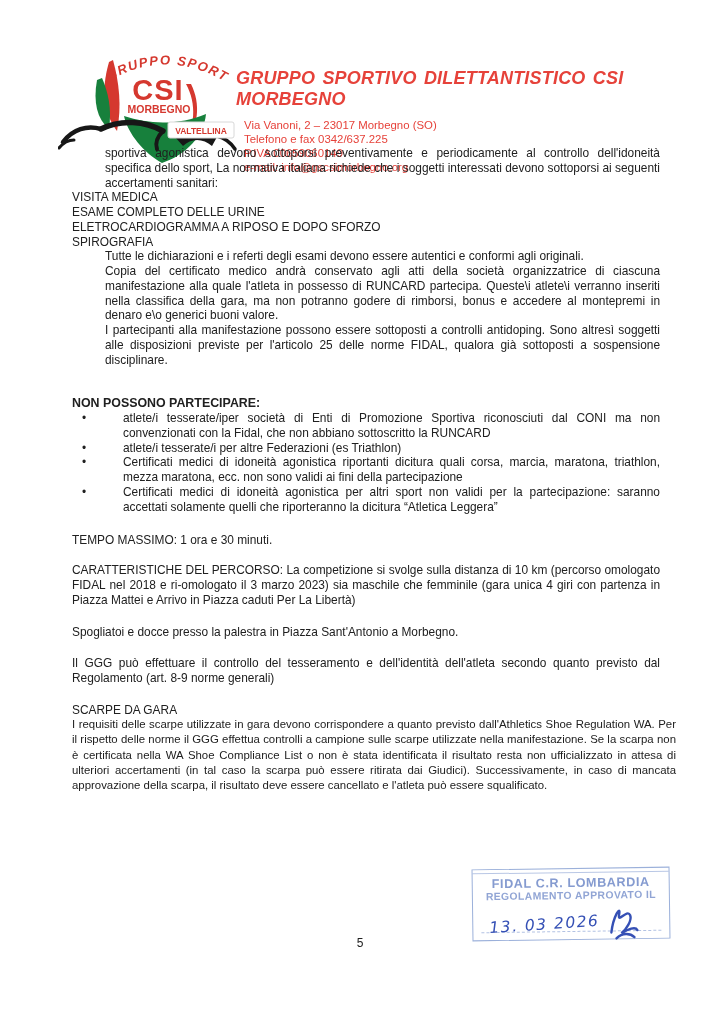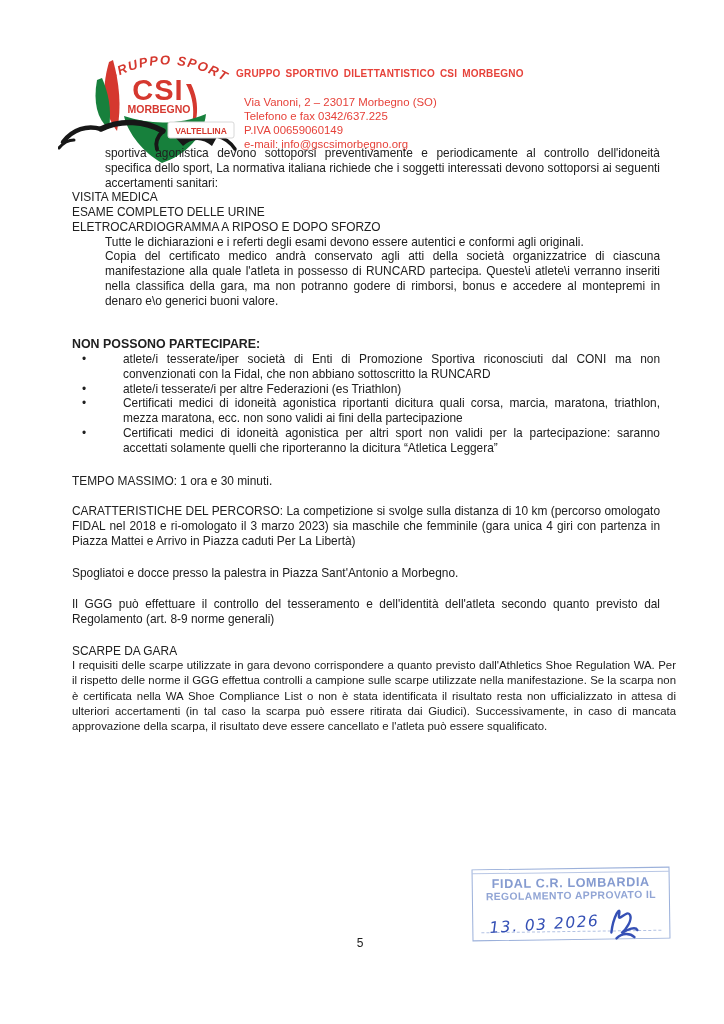--- a/index.html
+++ b/index.html
@@ -3,21 +3,21 @@
 <meta charset="utf-8">
 <style>
   html,body{margin:0;padding:0;background:#ffffff;}
   .page{
     position:relative;width:724px;height:1024px;background:#ffffff;overflow:hidden;
     font-family:"Liberation Sans","DejaVu Sans",sans-serif;color:#202020;
   }
   
   .logo-svg{position:absolute;left:58px;top:42px;width:180px;height:124px;}
   .contact-block{position:absolute;left:236px;top:68px;color:#e6423a;}
-  .org-title{font-size:10px;font-weight:bold;letter-spacing:.2px;word-spacing:2px;margin:0 0 16px 0;}
+  .org-title{font-size:18px;font-weight:bold;letter-spacing:.2px;word-spacing:2px;margin:0 0 8px 0;font-style:italic;}
   .contact-line{font-size:11.4px;line-height:14px;margin-left:8px;}
   
   .doc-body{position:absolute;left:72px;top:146px;width:588px;font-size:11.9px;line-height:14.75px;text-align:justify;}
   .doc-body p{margin:0;}
   .indent{margin-left:33px !important;}
   .exam-line{margin-left:33px;text-align:left;}
   .sec-heading{font-weight:bold;font-size:12.4px;margin-top:29px !important;text-align:left;}
   ul.bullets{list-style:none;margin:0;padding:0;}
   ul.bullets li{position:relative;padding-left:51px;text-align:justify;}
   ul.bullets li::before{content:"\2022";position:absolute;left:10px;top:0;}
@@ -86,22 +86,24 @@
     <div class="contact-line">Telefono e fax 0342/637.225</div>
     <div class="contact-line">P.IVA 00659060149</div>
     <div class="contact-line">e-mail: info@gscsimorbegno.org</div>
   </div>
 
   <div class="doc-body">
     <p class="indent">sportiva agonistica devono sottoporsi preventivamente e periodicamente al controllo dell'idoneità specifica dello sport, La normativa italiana richiede che i soggetti interessati devono sottoporsi ai seguenti accertamenti sanitari:</p>
     <p class="exam-line">VISITA MEDICA</p>
     <p class="exam-line">ESAME COMPLETO DELLE URINE</p>
     <p class="exam-line">ELETROCARDIOGRAMMA A RIPOSO E DOPO SFORZO</p>
+    <p class="exam-line">SPIROGRAFIA</p>
     <p class="indent">Tutte le dichiarazioni e i referti degli esami devono essere autentici e conformi agli originali.</p>
     <p class="indent">Copia del certificato medico andrà conservato agli atti della società organizzatrice di ciascuna manifestazione alla quale l'atleta in possesso di RUNCARD partecipa. Queste\i atlete\i verranno inseriti nella classifica della gara, ma non potranno godere di rimborsi, bonus e accedere al montepremi in denaro e\o generici buoni valore.</p>
+    <p class="indent">I partecipanti alla manifestazione possono essere sottoposti a controlli antidoping. Sono altresì soggetti alle disposizioni previste per l'articolo 25 delle norme FIDAL, qualora già sottoposti a sospensione disciplinare.</p>
 
     <p class="sec-heading">NON POSSONO PARTECIPARE:</p>
     <ul class="bullets">
       <li>atlete/i tesserate/iper società di Enti di Promozione Sportiva riconosciuti dal CONI ma non convenzionati con la Fidal, che non abbiano sottoscritto la RUNCARD</li>
       <li>atlete/i tesserate/i per altre Federazioni (es Triathlon)</li>
       <li>Certificati medici di idoneità agonistica riportanti dicitura quali corsa, marcia, maratona, triathlon, mezza maratona, ecc. non sono validi ai fini della partecipazione</li>
       <li>Certificati medici di idoneità agonistica per altri sport non validi per la partecipazione: saranno accettati solamente quelli che riporteranno la dicitura “Atletica Leggera”</li>
     </ul>
 
     <p class="gap-tempo">TEMPO MASSIMO: 1 ora e 30 minuti.</p>

